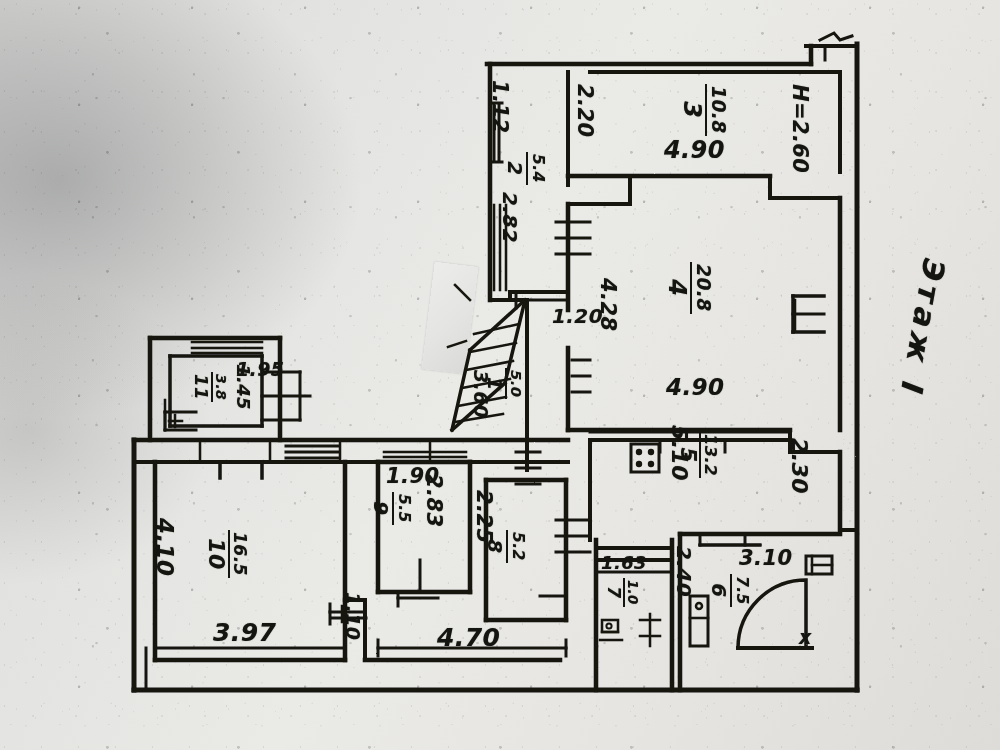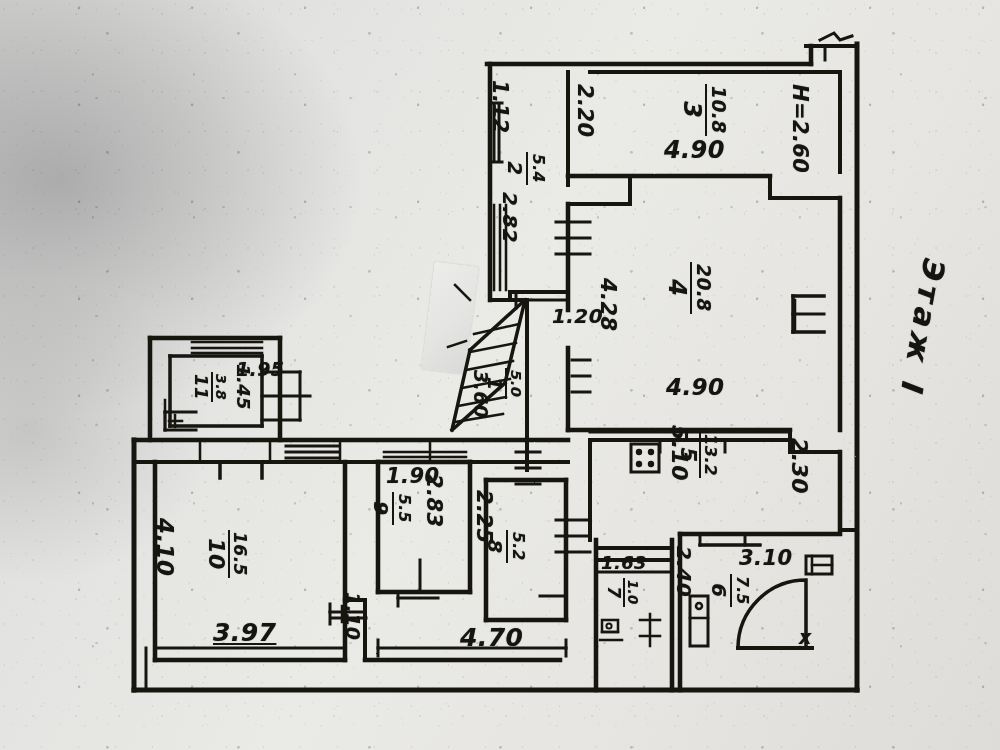--- a/index.html
+++ b/index.html
@@ -342,31 +342,31 @@
   <div class="lbl ink" style="left:192px;top:358px;font-size:19px;margin-left:44px;">1.95</div>
   <div class="lbl ink" style="left:254px;top:364px;font-size:18px;transform:rotate(90deg);transform-origin:left top;">1.45</div>
   <div class="lbl ink" style="left:228px;top:372px;font-size:18px;transform:rotate(90deg);transform-origin:left top;">
      <span class="frac"><span class="num">3.8</span><span class="den">11</span></span>
   </div>
 
   <div class="lbl ink" style="left:178px;top:518px;font-size:23px;transform:rotate(90deg);transform-origin:left top;">4.10</div>
   <div class="lbl ink" style="left:248px;top:530px;font-size:22px;transform:rotate(90deg);transform-origin:left top;">
      <span class="frac"><span class="num">16.5</span><span class="den">10</span></span>
   </div>
-  <div class="lbl ink" style="left:213px;top:618px;font-size:25px;text-decoration:underline;">3.97</div>
+  <div class="lbl ink" style="left:213px;top:618px;font-size:25px;">3.97</div>
   <div class="lbl ink" style="left:364px;top:592px;font-size:19px;transform:rotate(90deg);transform-origin:left top;">1.10</div>
 
   <div class="lbl ink" style="left:386px;top:464px;font-size:21px;">1.90</div>
   <div class="lbl ink" style="left:446px;top:474px;font-size:21px;transform:rotate(90deg);transform-origin:left top;">2.83</div>
   <div class="lbl ink" style="left:411px;top:492px;font-size:20px;transform:rotate(90deg);transform-origin:left top;">
      <span class="frac"><span class="num">5.5</span><span class="den">9</span></span>
   </div>
 
   <div class="lbl ink" style="left:496px;top:490px;font-size:21px;transform:rotate(90deg);transform-origin:left top;">2.25</div>
   <div class="lbl ink" style="left:525px;top:530px;font-size:20px;transform:rotate(90deg);transform-origin:left top;">
      <span class="frac"><span class="num">5.2</span><span class="den">8</span></span>
   </div>
 
-  <div class="lbl ink" style="left:437px;top:623px;font-size:25px;margin-left:23px;">4.70</div>
+  <div class="lbl ink" style="left:437px;top:623px;font-size:25px;">4.70</div>
 
   <div class="lbl ink" style="left:952px;top:262px;font-size:30px;letter-spacing:5px;transform:rotate(100deg);transform-origin:left top;">Этаж I</div>
 
 </div>
 
 </body></html>

